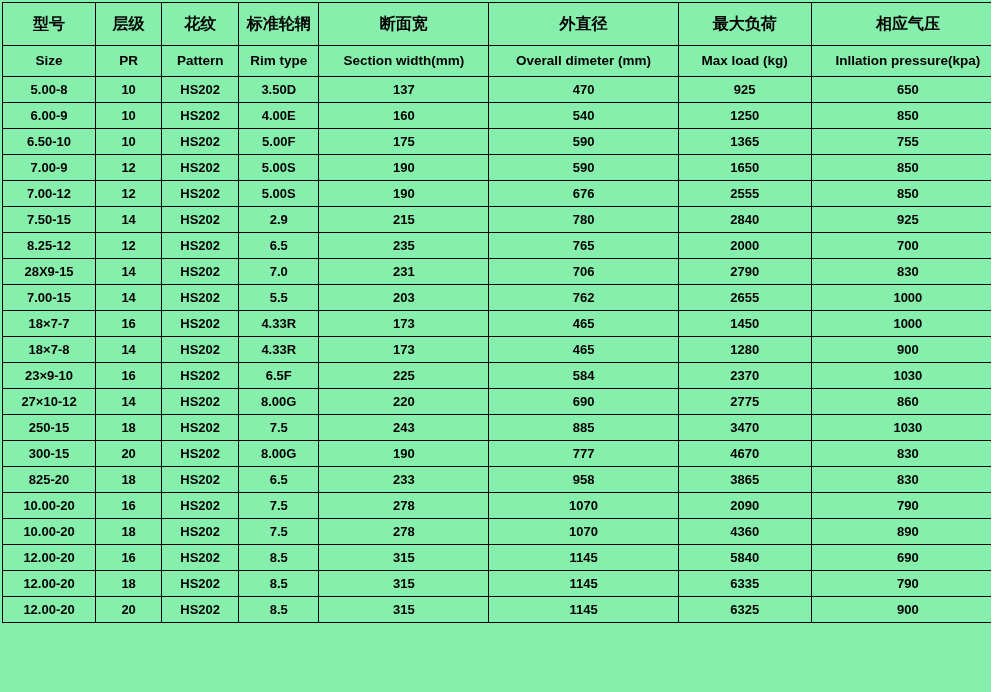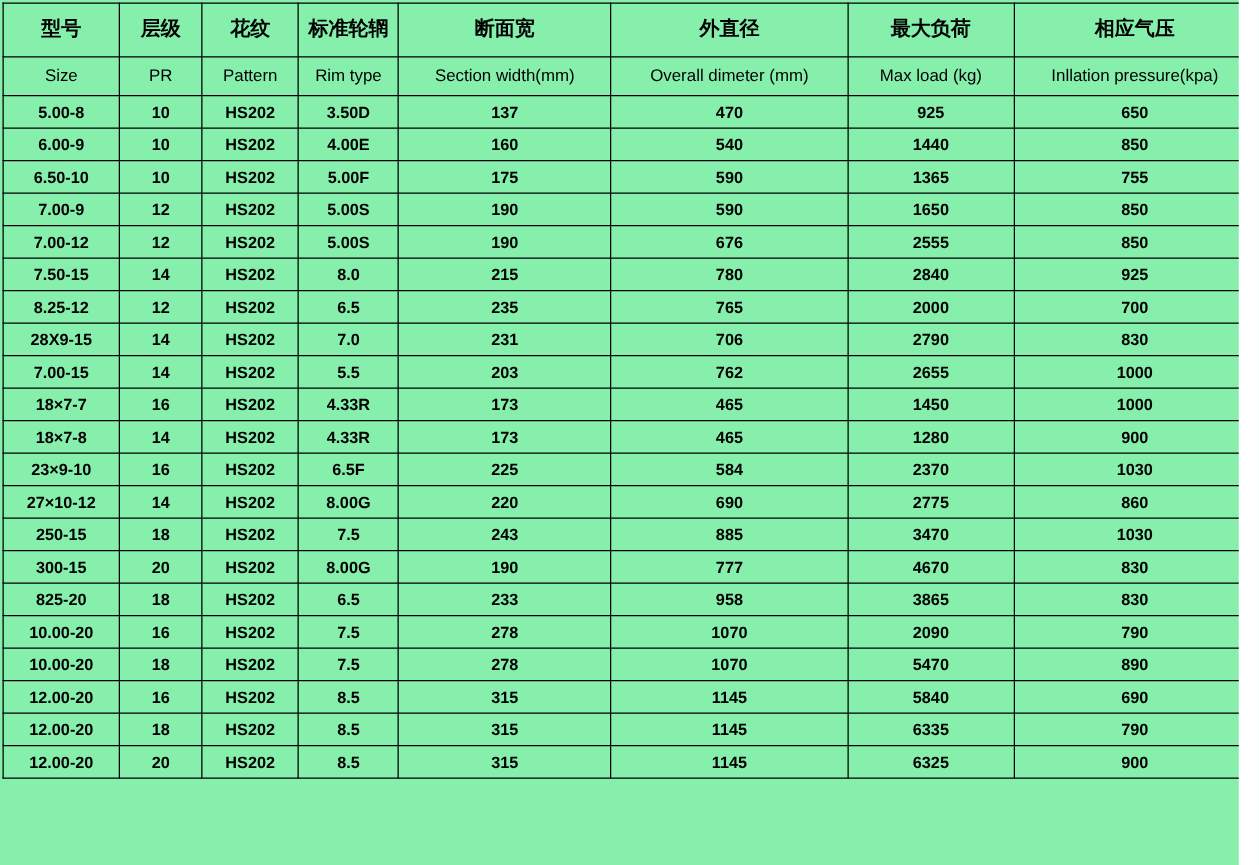--- a/index.html
+++ b/index.html
@@ -40,21 +40,21 @@
   tr.head-cn td {
     height: 42px;
     line-height: 42px;
     font-size: 16px;
     font-weight: bold;
   }
   tr.head-en td {
     height: 30px;
     line-height: 30px;
     font-size: 13.5px;
-    font-weight: normal;
+    font-weight: bold;
   }
   td.left {
     text-align: left;
     padding-left: 5px;
   }
   
   col.c0 { width: 93px; }
   col.c1 { width: 66px; }
   col.c2 { width: 77px; }
   col.c3 { width: 80px; }
@@ -109,21 +109,21 @@
           <td>925</td>
           <td>650</td>
         </tr>
         <tr>
           <td class="left">6.00-9</td>
           <td>10</td>
           <td>HS202</td>
           <td>4.00E</td>
           <td>160</td>
           <td>540</td>
-          <td>1440</td>
+          <td>1250</td>
           <td>850</td>
         </tr>
         <tr>
           <td class="left">6.50-10</td>
           <td>10</td>
           <td>HS202</td>
           <td>5.00F</td>
           <td>175</td>
           <td>590</td>
           <td>1365</td>
@@ -146,21 +146,21 @@
           <td>5.00S</td>
           <td>190</td>
           <td>676</td>
           <td>2555</td>
           <td>850</td>
         </tr>
         <tr>
           <td class="left">7.50-15</td>
           <td>14</td>
           <td>HS202</td>
-          <td>8.0</td>
+          <td>2.9</td>
           <td>215</td>
           <td>780</td>
           <td>2840</td>
           <td>925</td>
         </tr>
         <tr>
           <td class="left">8.25-12</td>
           <td>12</td>
           <td>HS202</td>
           <td>6.5</td>
@@ -269,21 +269,21 @@
           <td>2090</td>
           <td>790</td>
         </tr>
         <tr>
           <td class="left">10.00-20</td>
           <td>18</td>
           <td>HS202</td>
           <td>7.5</td>
           <td>278</td>
           <td>1070</td>
-          <td>5470</td>
+          <td>4360</td>
           <td>890</td>
         </tr>
         <tr>
           <td class="left">12.00-20</td>
           <td>16</td>
           <td>HS202</td>
           <td>8.5</td>
           <td>315</td>
           <td>1145</td>
           <td>5840</td>

